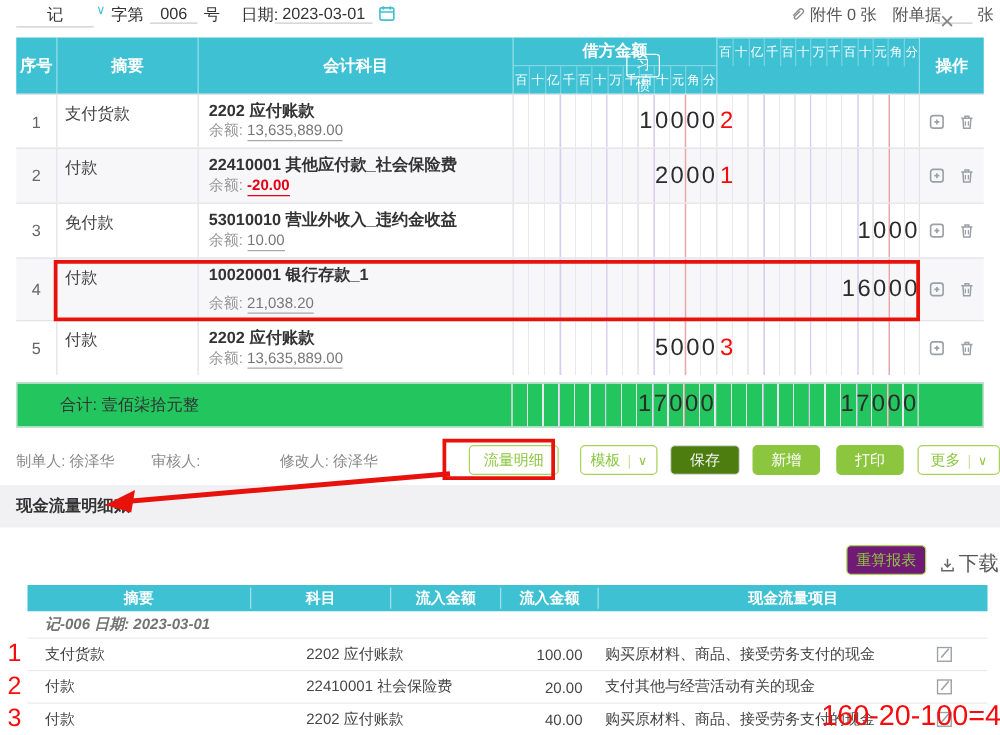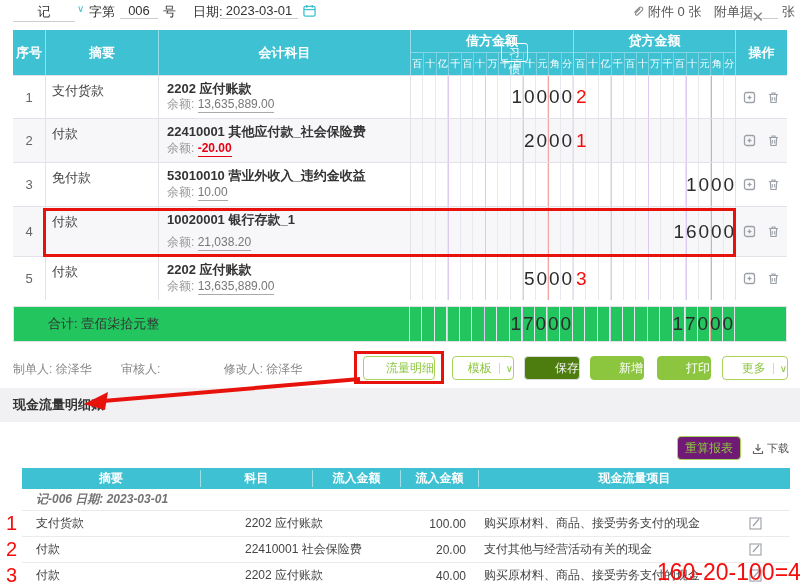--- a/index.html
+++ b/index.html
@@ -54,34 +54,34 @@
     border:1px solid #e2e2e8; display:flex; align-items:center; }
   #vtotal .label { flex:1 1 auto; padding-left:34px; font-size:13px; color:#333; }
   #vtotal .c-amt { height:100%; border-left:1px solid #e2e2e8; }
   #vtotal .spacer-op { width:52px; height:100%; border-left:1px solid #e2e2e8; }
   
   #row4-box { position:absolute; left:30px; top:178px; width:693px; height:49px;
     border:3px solid #e8120d; z-index:5; pointer-events:none; }
   
   #people { position:absolute; left:13px; top:361px; font-size:12px; color:#888; }
   #people span { margin-right:26px; }
-  .btn { position:absolute; top:356px; height:24px; border-radius:4px; font-size:12px; text-align:right; line-height:22px; cursor:pointer; }
+  .btn { position:absolute; top:356px; height:24px; border-radius:4px; font-size:12px; text-align:center; line-height:22px; cursor:pointer;margin-left:12px; }
   .btn.outline { background:#fff; border:1px solid #aad35a; color:#8cc63f; }
   .btn.solid { background:#8cc63f; border:1px solid #8cc63f; color:#fff; }
   .btn.disabled { background:#4d7c0f; border:1px solid #d9d9d9; color:#f4f4f4; }
   .btn .dd { border-left:1px solid #cde49a; margin-left:7px; padding-left:6px; font-size:10px; }
   #flow-box { position:absolute; left:354px; top:351px; width:90px; height:33px; border:3px solid #e8120d; z-index:5; pointer-events:none; }
   
   #panel-bar { position:absolute; left:0; top:388px; width:800px; height:34px; background:#f1f1f3;
     display:flex; align-items:center; }
   #panel-bar .title { padding-left:13px; font-size:13px; font-weight:bold; color:#333; }
   #panel-close { position:absolute; right:36px; top:8px; font-size:15px; color:#888; cursor:pointer; }
   #recalc-btn { position:absolute; left:677px; top:436px; width:64px; height:24px; background:#701a75;
     border:1px solid #aad35a; border-radius:4px; color:#8cc63f; font-size:12px; line-height:22px; text-align:center; }
-  #download { position:absolute; left:752px; top:441px; font-size:11px; color:#555; display:flex; align-items:center; gap:3px; cursor:pointer; }
+  #download { position:absolute; left:752px; top:441px; font-size:16px; color:#555; display:flex; align-items:center; gap:3px; cursor:pointer; }
   #ftable { position:absolute; left:22px; top:468px; width:768px; font-size:12px; }
   #fhead { display:flex; height:21px; background:#3ec1d3; color:#fff; font-weight:bold; align-items:center; }
   #fhead > div { text-align:center; border-left:1px solid rgba(255,255,255,.5); }
   #fhead > div:first-child { border-left:none; }
   .fc1{width:178px}.fc2{width:112px}.fc3{width:88px}.fc4{width:78px}.fc5{width:312px}
   .frow { display:flex; height:26px; align-items:center; border-bottom:1px solid #ebebeb; color:#444; position:relative; }
   .frow.group { font-weight:bold; color:#737373;font-style:italic; }
   .frow .fc1 { padding-left:14px; }
   .frow .fc2 { padding-left:45px; }
   .frow .fc4 { text-align:right; padding-right:12px; }
@@ -142,21 +142,20 @@
           <div class="dcell">万</div>
           <div class="dcell">千</div>
           <div class="dcell">百</div>
           <div class="dcell">十</div>
           <div class="dcell">元</div>
           <div class="dcell">角</div>
           <div class="dcell">分</div>
       </div>
     </div>
     <div class="vh-group" style="width:162px">
-      <div class="vh-group-top">贷方金额</div>
       <div class="vh-digits">
         <div class="dcell">百</div>
           <div class="dcell">十</div>
           <div class="dcell">亿</div>
           <div class="dcell">千</div>
           <div class="dcell">百</div>
           <div class="dcell">十</div>
           <div class="dcell">万</div>
           <div class="dcell">千</div>
           <div class="dcell">百</div>

